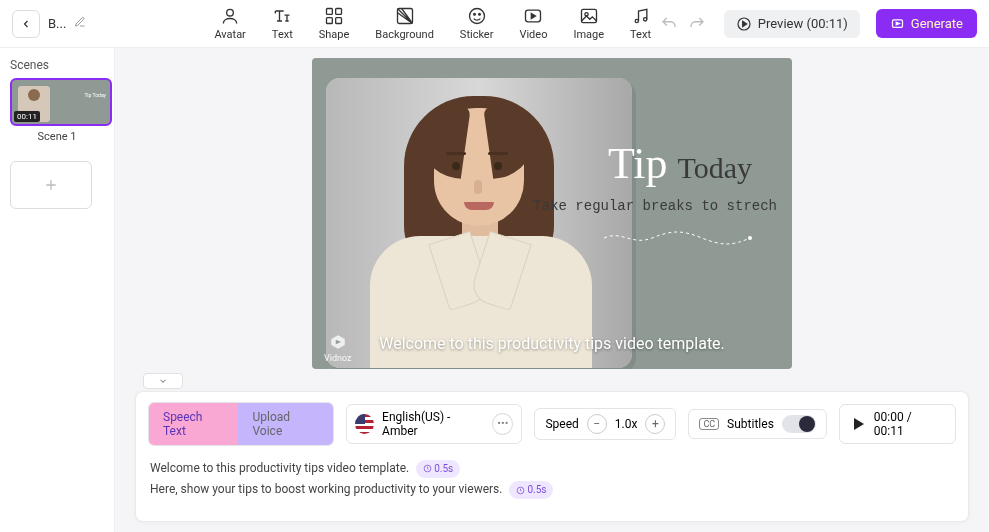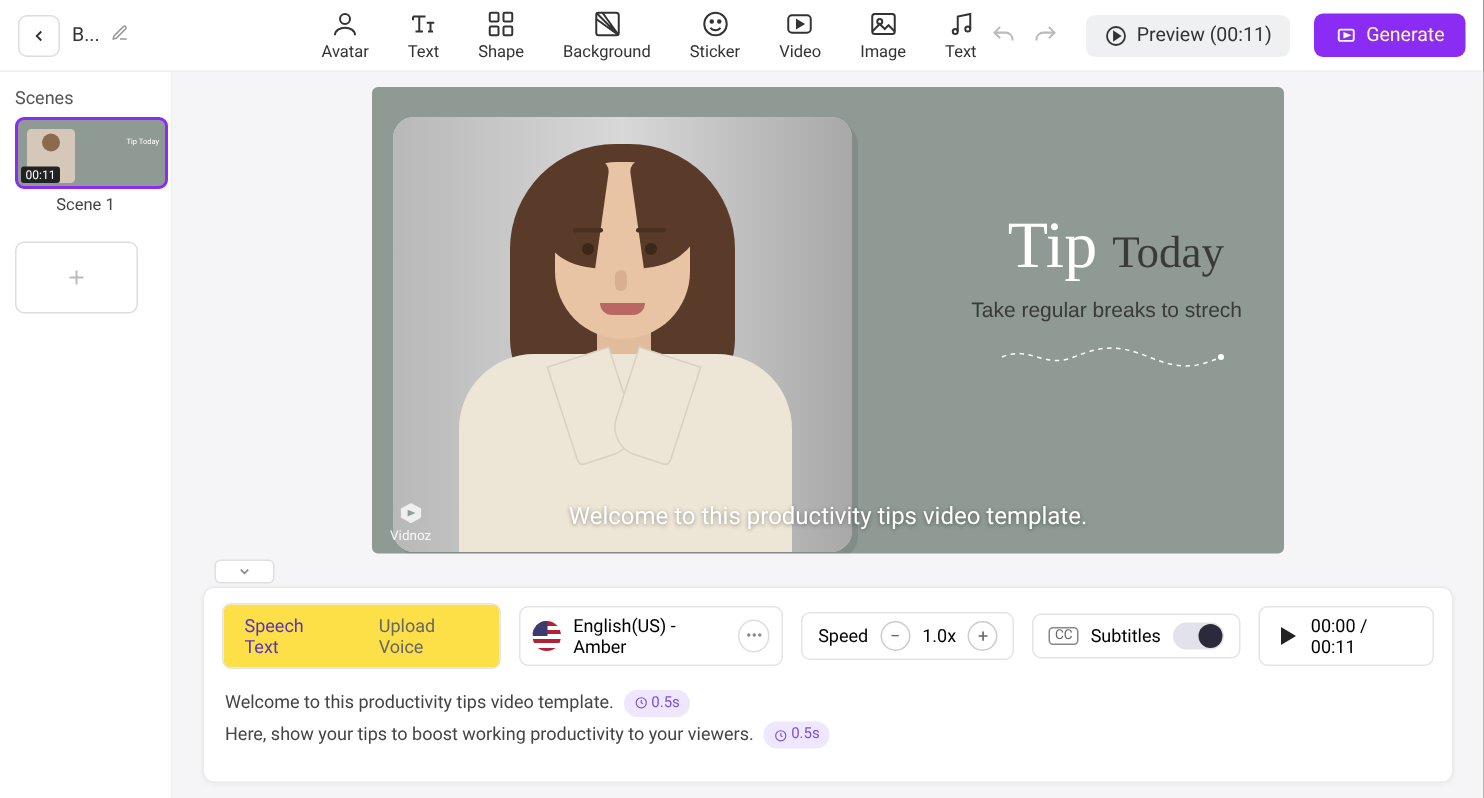--- a/index.html
+++ b/index.html
@@ -21,52 +21,52 @@
 .sidebar { width: 115px; background: #fff; border-right: 1px solid #eee; padding: 10px; }
 .sidebar-title { font-size: 12px; color: #555; margin-bottom: 6px; }
 .scene-thumb { width: 102px; height: 48px; border: 2px solid #8b2cf5; border-radius: 6px; position: relative; background: #8e9a93; overflow: hidden; margin-bottom: 4px; }
 .scene-thumb .mini-avatar { position: absolute; left: 6px; top: 6px; width: 32px; height: 36px; background: #d5c8b8; border-radius: 3px; display: flex; justify-content: center; }
 .scene-thumb .mini-head { width: 12px; height: 12px; border-radius: 50%; background: #8a6b50; margin-top: 3px; }
 .scene-thumb .mini-text { position: absolute; right: 4px; top: 12px; font-size: 5px; color: #fff; }
 .scene-dur { position: absolute; bottom: 2px; left: 2px; background: #222; color: #fff; font-size: 8px; padding: 1px 3px; border-radius: 2px; }
 .scene-label { font-size: 11px; text-align: center; color: #444; margin-bottom: 18px; }
 .add-scene { width: 82px; height: 48px; border: 1px solid #ddd; border-radius: 6px; display: flex; align-items: center; justify-content: center; color: #bbb; font-size: 18px; cursor: pointer; }
 .canvas-area { flex: 1; display: flex; flex-direction: column; align-items: center; padding: 10px 20px 0 20px; position: relative; overflow: hidden; }
-.canvas { width: 608px; height: 312px; background: #8e9a93; border-radius: 4px; position: relative; overflow: hidden; }
+.canvas { width: 480px; height: 312px; background: #8e9a93; border-radius: 4px; position: relative; overflow: hidden; }
 .avatar-card { position: absolute; left: 14px; top: 20px; width: 306px; height: 290px; background: #cfcfcf; border-radius: 14px; box-shadow: 4px 4px 0 rgba(0,0,0,0.08); overflow: hidden; }
 .avatar-bg { position: absolute; inset: 0; background: linear-gradient(90deg, #b8b8b8 0%, #d8d8d8 50%, #a8a8a8 100%); }
 .avatar-body { position: absolute; left: 50px; top: 8px; width: 210px; height: 300px; }
 .a-hair-back { position: absolute; left: 28px; top: 10px; width: 150px; height: 180px; background: #5a3a28; border-radius: 70px 70px 50px 50px; }
 .a-face { position: absolute; left: 58px; top: 22px; width: 90px; height: 118px; background: #e8c4a4; border-radius: 44px 44px 48px 48px; }
 .a-hair-front-l { position: absolute; left: 44px; top: 18px; width: 46px; height: 72px; background: #5a3a28; border-radius: 40px 10px 0 50px; transform: rotate(8deg); }
 .a-hair-front-r { position: absolute; left: 112px; top: 18px; width: 46px; height: 72px; background: #5a3a28; border-radius: 10px 40px 50px 0; transform: rotate(-8deg); }
 .a-brow { position: absolute; top: 66px; width: 20px; height: 3px; background: #4a3020; border-radius: 2px; }
 .a-brow.l { left: 70px; } .a-brow.r { left: 112px; }
 .a-eye { position: absolute; top: 76px; width: 8px; height: 8px; background: #3a2818; border-radius: 50%; }
 .a-eye.l { left: 76px; } .a-eye.r { left: 118px; }
 .a-nose { position: absolute; left: 98px; top: 94px; width: 8px; height: 14px; background: #d8b090; border-radius: 4px; }
 .a-mouth { position: absolute; left: 88px; top: 116px; width: 30px; height: 8px; background: #b86860; border-radius: 0 0 12px 12px; }
 .a-neck { position: absolute; left: 86px; top: 132px; width: 36px; height: 30px; background: #e0bc9c; }
 .a-blouse { position: absolute; left: -6px; top: 150px; width: 222px; height: 170px; background: #ede6d6; border-radius: 50px 50px 0 0; }
 .a-collar-l { position: absolute; left: 62px; top: 150px; width: 44px; height: 70px; background: #ede6d6; border: 1px solid #d8d0c0; transform: rotate(-18deg); border-radius: 0 0 20px 4px; }
 .a-collar-r { position: absolute; left: 102px; top: 150px; width: 44px; height: 70px; background: #ede6d6; border: 1px solid #d8d0c0; transform: rotate(18deg); border-radius: 0 0 4px 20px; }
 .canvas-title { position: absolute; right: 40px; top: 80px; display: flex; align-items: baseline; gap: 10px; }
 .canvas-title .script { font-family: "Brush Script MT", cursive; font-size: 44px; color: #fff; }
 .canvas-title .serif { font-family: Georgia, serif; font-size: 30px; color: #3a3a3a; }
-.canvas-sub { position: absolute; right: 28px; top: 140px; font-family: Liberation Sans, sans-serif; font-size: 14px; color: #3a3a3a; }
+.canvas-sub { position: absolute; right: 15px; top: 140px; font-family: Liberation Mono, monospace; font-size: 14px; color: #3a3a3a; }
 .squiggle { position: absolute; right: 40px; top: 170px; }
 .watermark { position: absolute; left: 12px; bottom: 6px; display: flex; flex-direction: column; align-items: center; gap: 2px; color: #fff; font-size: 9px; opacity: .9; }
 .watermark svg { width: 18px; height: 18px; }
 .caption { position: absolute; bottom: 16px; left: 50%; transform: translateX(-50%); color: #fff; font-size: 16px; text-shadow: 0 1px 3px rgba(0,0,0,.4); white-space: nowrap; }
 .collapse-handle { margin-top: 4px; width: 40px; height: 16px; background: #fff; border: 1px solid #e0e0e0; border-radius: 4px; display: flex; align-items: center; justify-content: center; color: #888; cursor: pointer; align-self: flex-start; margin-left: 8px; }
 .bottom { margin: 0 12px 10px 12px; background: #fff; border: 1px solid #eaeaea; border-radius: 8px; box-shadow: 0 1px 4px rgba(0,0,0,.04); }
 .controls { display: flex; align-items: center; padding: 10px 12px; gap: 12px; }
 .seg { display: flex; border: 1px solid #e4e4e8; border-radius: 6px; overflow: hidden; }
-.seg-btn { padding: 7px 14px; font-size: 12px; color: #666; cursor: pointer; background: #fde047; }
-.seg-btn.active { background: #fde047; color: #5a35b5; }
+.seg-btn { padding: 7px 14px; font-size: 12px; color: #666; cursor: pointer; background: #c4b5fd; }
+.seg-btn.active { background: #f9a8d4; color: #5a35b5; }
 .voice-sel { display: flex; align-items: center; gap: 8px; border: 1px solid #e4e4e8; border-radius: 6px; padding: 5px 8px; font-size: 12px; cursor: pointer; }
 .flag { width: 20px; height: 20px; border-radius: 50%; background: linear-gradient(180deg, #b22234 0 15%, #fff 15% 30%, #b22234 30% 45%, #fff 45% 60%, #b22234 60% 75%, #fff 75% 90%, #b22234 90% 100%); position: relative; overflow: hidden; }
 .flag::before { content: ''; position: absolute; left: 0; top: 0; width: 10px; height: 10px; background: #3c3b6e; }
 .more-dots { width: 22px; height: 22px; border: 1px solid #ddd; border-radius: 50%; display: flex; align-items: center; justify-content: center; font-size: 11px; color: #888; cursor: pointer; }
 .speed-box { display: flex; align-items: center; gap: 8px; border: 1px solid #e4e4e8; border-radius: 6px; padding: 5px 10px; font-size: 12px; }
 .circ-btn { width: 20px; height: 20px; border: 1px solid #ccc; border-radius: 50%; display: flex; align-items: center; justify-content: center; font-size: 12px; color: #666; cursor: pointer; }
 .sub-box { display: flex; align-items: center; gap: 8px; border: 1px solid #e4e4e8; border-radius: 6px; padding: 5px 10px; font-size: 12px; }
 .cc-badge { border: 1px solid #888; border-radius: 3px; padding: 0 3px; font-size: 9px; color: #666; }
 .toggle { width: 34px; height: 18px; background: #e2e2ea; border-radius: 10px; position: relative; cursor: pointer; }
 .toggle::after { content: ''; position: absolute; right: 1px; top: 1px; width: 16px; height: 16px; background: #2a2a3a; border-radius: 50%; }

